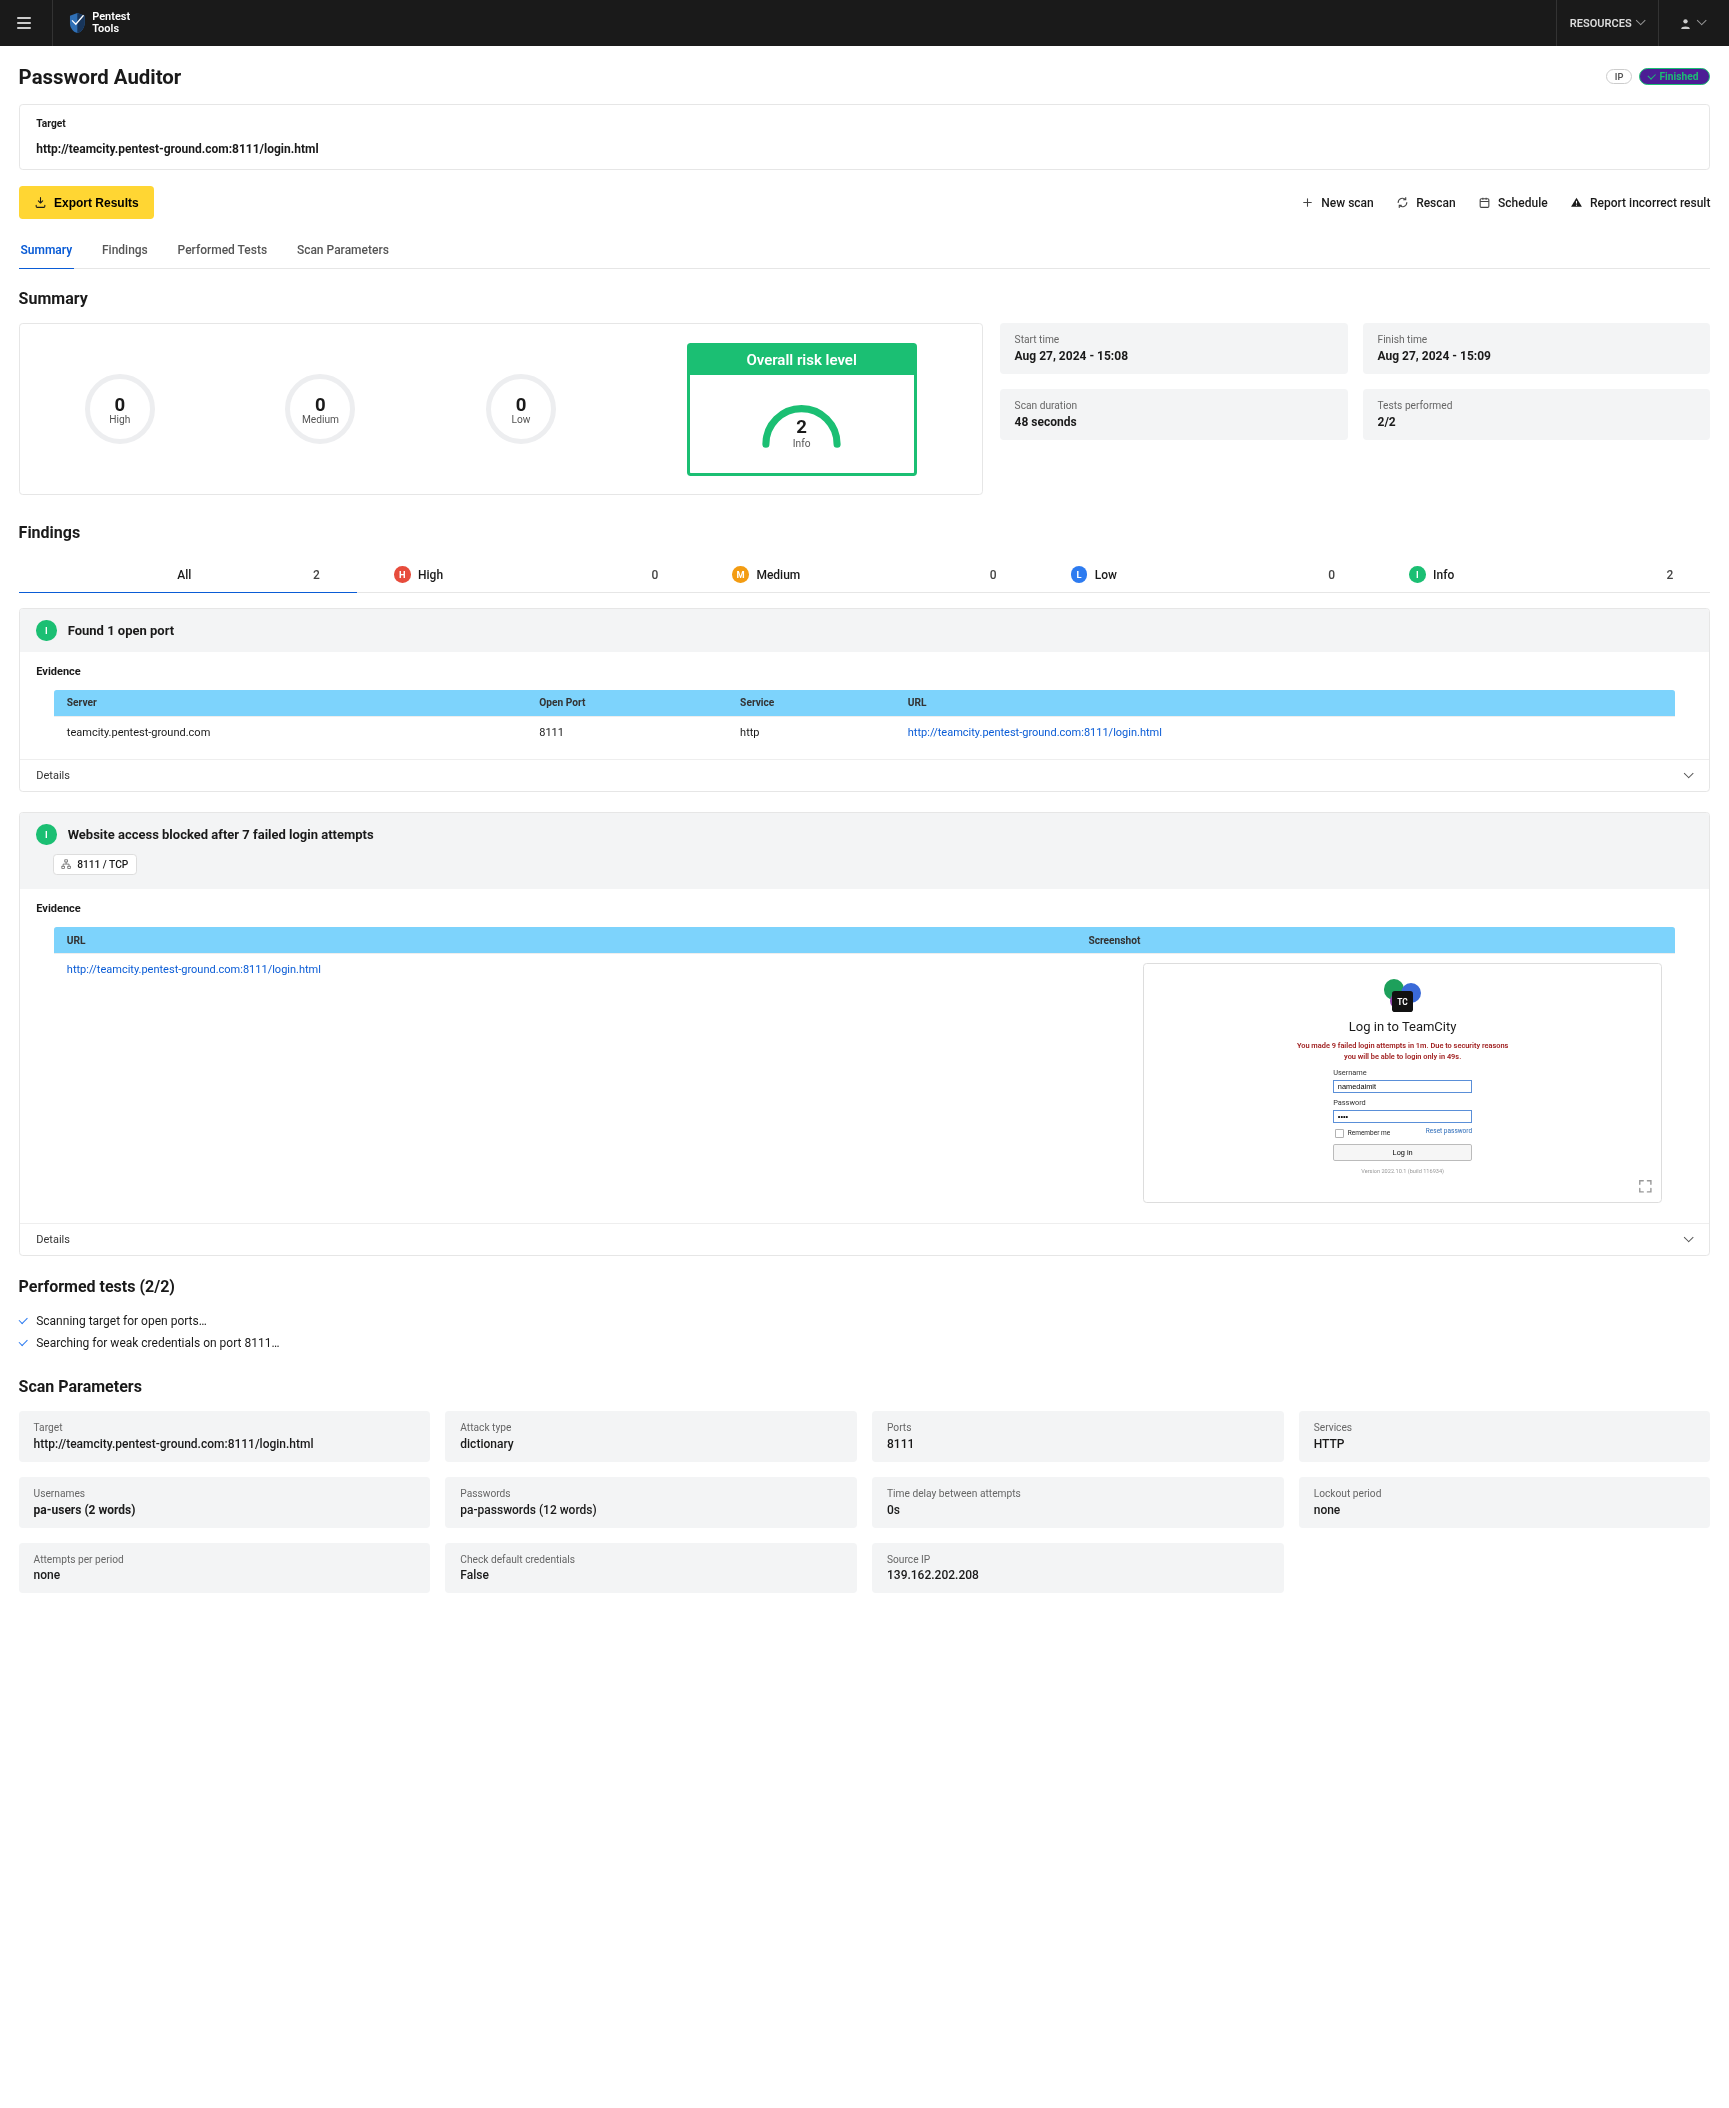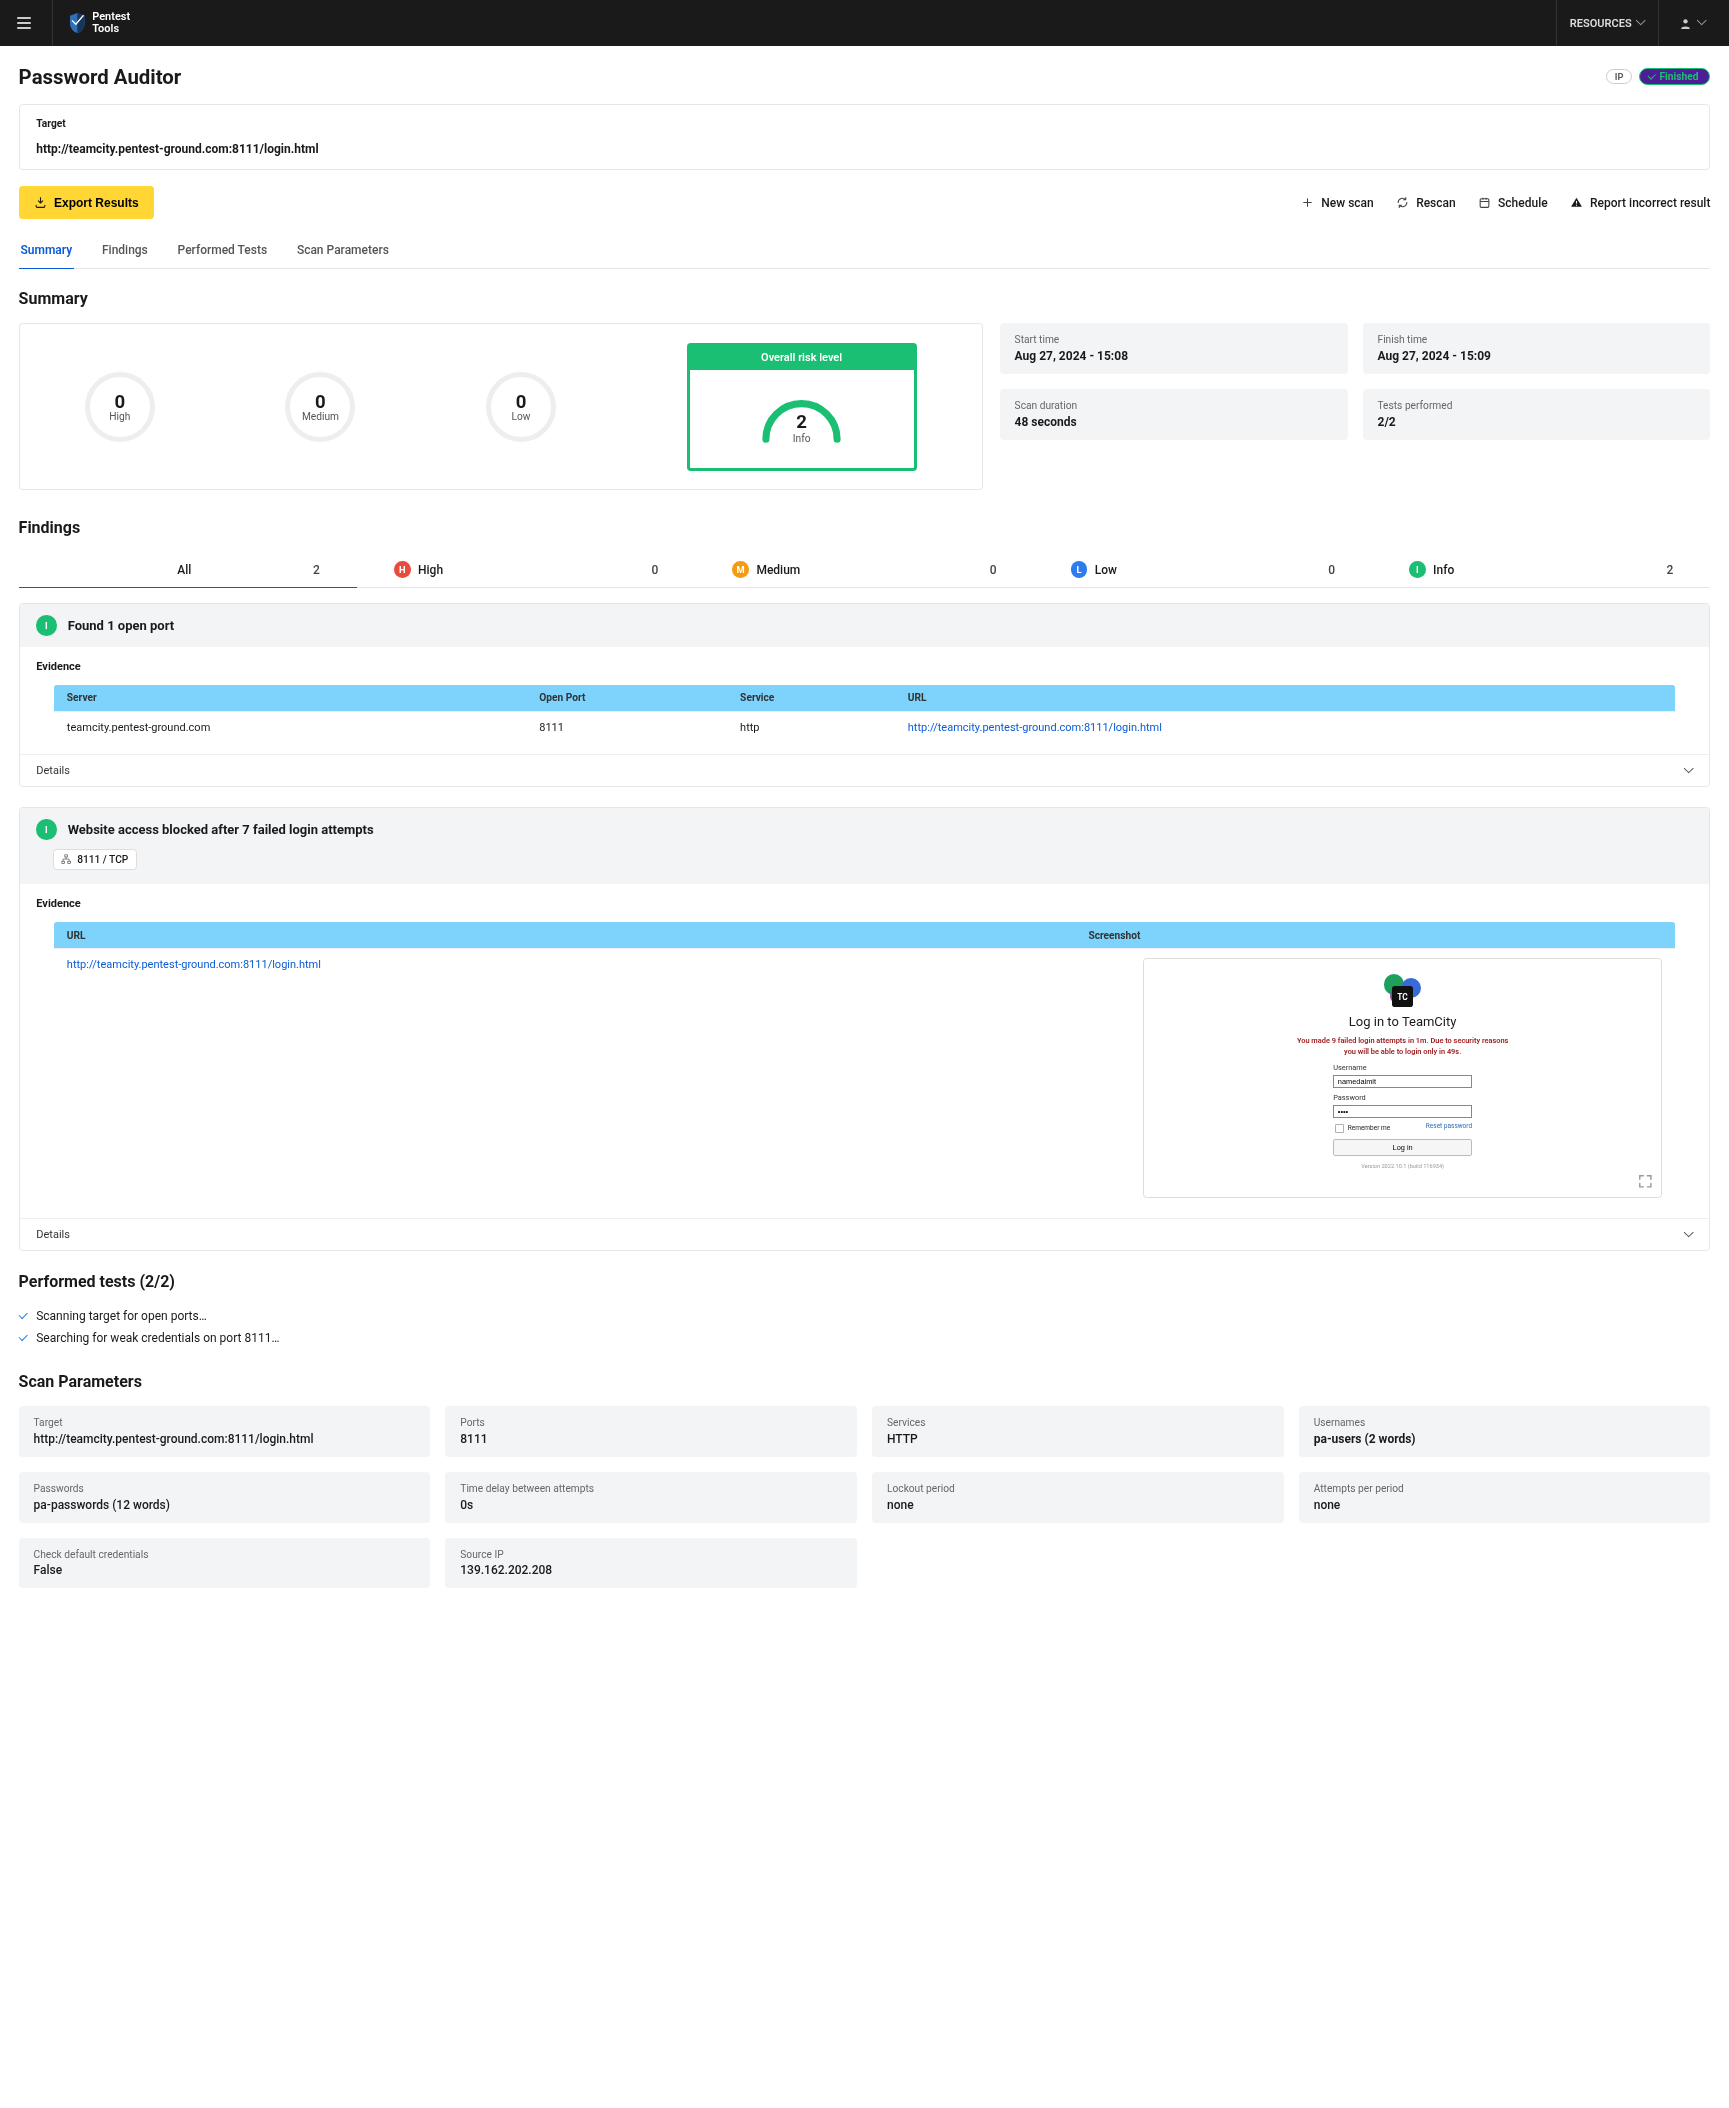--- a/index.html
+++ b/index.html
@@ -33,21 +33,21 @@
 .tab { padding: 7.4px 1.9px 11px; font-size: 12px; font-weight: 500; color: #555; cursor: pointer; border-bottom: 1.9px solid transparent; margin-bottom: -0.9px; }
 .tab.active { color: #0a5cd6; border-bottom-color: #0a5cd6; font-weight: 600; }
 .section-h { font-size: 16px; font-weight: 700; margin-bottom: 15px; }
 .summary-row { display: flex; gap: 16.7px; margin-bottom: 28px; }
 .gauge-card { flex: 0 0 57%; border: 0.9px solid #e6e6e6; border-radius: 3.7px; padding: 22px 0; display: flex; justify-content: space-around; align-items: center; position: relative; }
 .gauge { display: flex; flex-direction: column; align-items: center; }
 .gauge-ring { width: 70px; height: 70px; border-radius: 50%; border: 5.6px solid #edeef0; display: flex; flex-direction: column; align-items: center; justify-content: center; }
 .gauge-num { font-size: 18.6px; font-weight: 700; }
 .gauge-lbl { font-size: 10.2px; color: #555; margin-top: -1.9px; }
 .overall { border: 3.7px solid #1bbf73; border-radius: 3.7px; padding: 0 0 20.4px; display: flex; flex-direction: column; align-items: center; min-width: 230px; margin: -3.7px 0 -3.7px 0; }
-.overall-hdr { background: #1bbf73; color: #fff; width: 100%; text-align: center; padding: 5.6px 0; font-size: 11px; font-weight: 600; }
+.overall-hdr { background: #1bbf73; color: #fff; width: 100%; text-align: center; padding: 5.6px 0; font-size: 15px; font-weight: 600; }
 .overall-arc { margin-top: 20.4px; position: relative; width: 89px; }
 .arc-svg { width: 89px; height: 54px; }
 .arc-center { position: absolute; left: 0; right: 0; top: 20.4px; text-align: center; }
 .arc-num { font-size: 18.6px; font-weight: 700; }
 .arc-lbl { font-size: 10.2px; color: #555; }
 .meta-col { flex: 1; display: flex; flex-direction: column; gap: 15px; }
 .meta-row { display: flex; gap: 15px; }
 .meta-box { flex: 1; background: #f3f4f5; border-radius: 3.7px; padding: 11px 15px; }
 .meta-label { font-size: 10.2px; color: #666; margin-bottom: 3.7px; }
 .meta-value { font-size: 12px; font-weight: 700; }
@@ -399,20 +399,24 @@
       </li>
   </ul>
 
   <h2 class="section-h">Scan Parameters</h2>
   <div class="params-grid">
     <div class="param-box">
         <div class="meta-label">Target</div>
         <div class="meta-value" style="font-weight:500;word-break:break-all;">http://teamcity.pentest-ground.com:8111/login.html</div>
       </div>
     <div class="param-box">
+        <div class="meta-label">Attack type</div>
+        <div class="meta-value" style="font-weight:500;">dictionary</div>
+      </div>
+    <div class="param-box">
         <div class="meta-label">Ports</div>
         <div class="meta-value" style="font-weight:500;">8111</div>
       </div>
     <div class="param-box">
         <div class="meta-label">Services</div>
         <div class="meta-value" style="font-weight:500;">HTTP</div>
       </div>
     <div class="param-box">
         <div class="meta-label">Usernames</div>
         <div class="meta-value" style="font-weight:700;">pa-users (2 words)</div>

